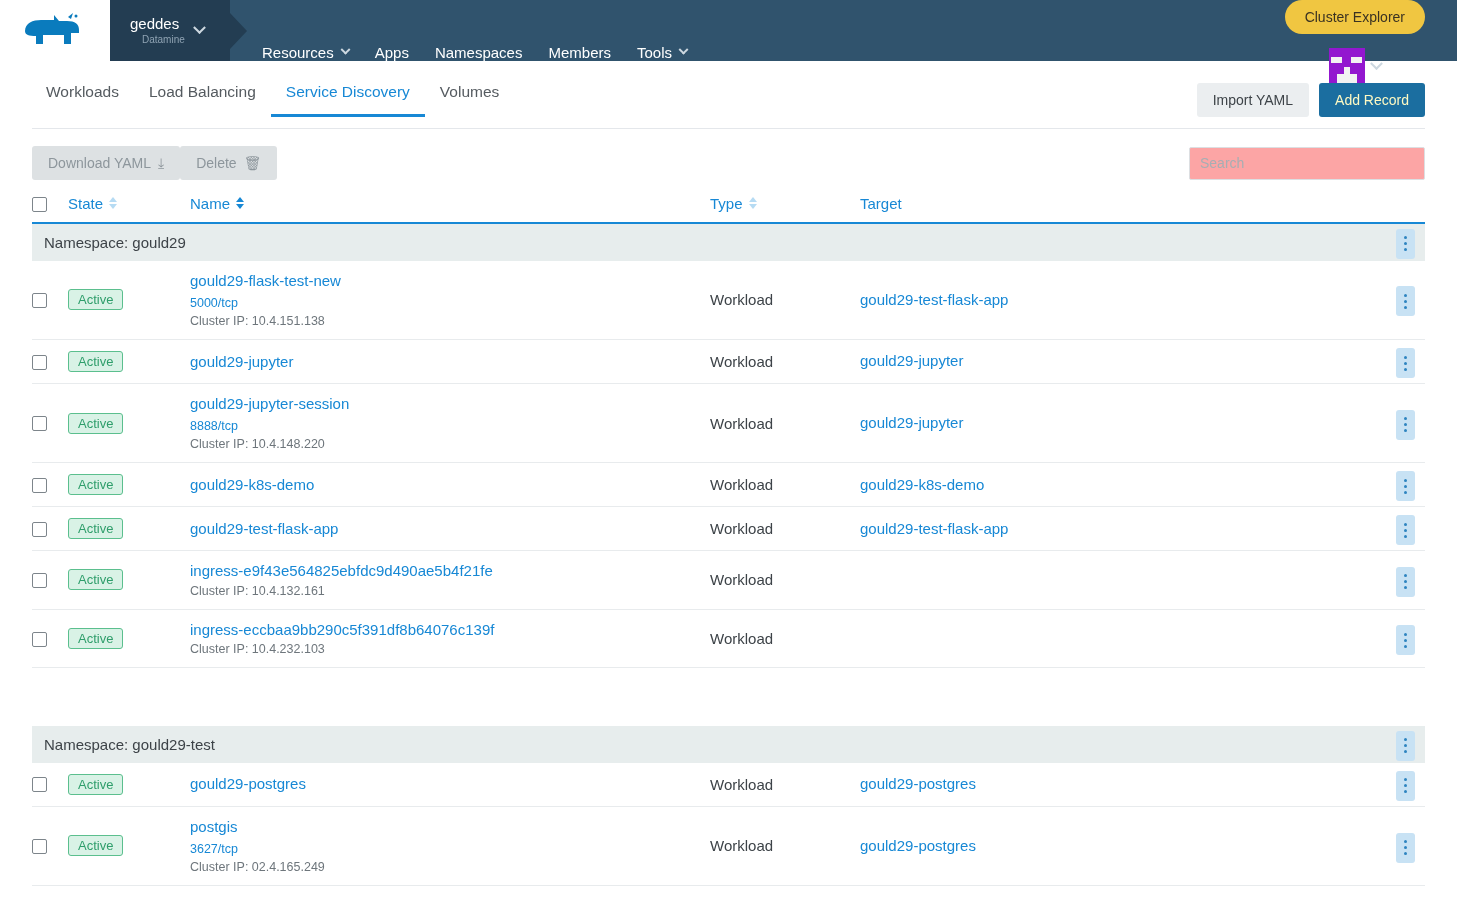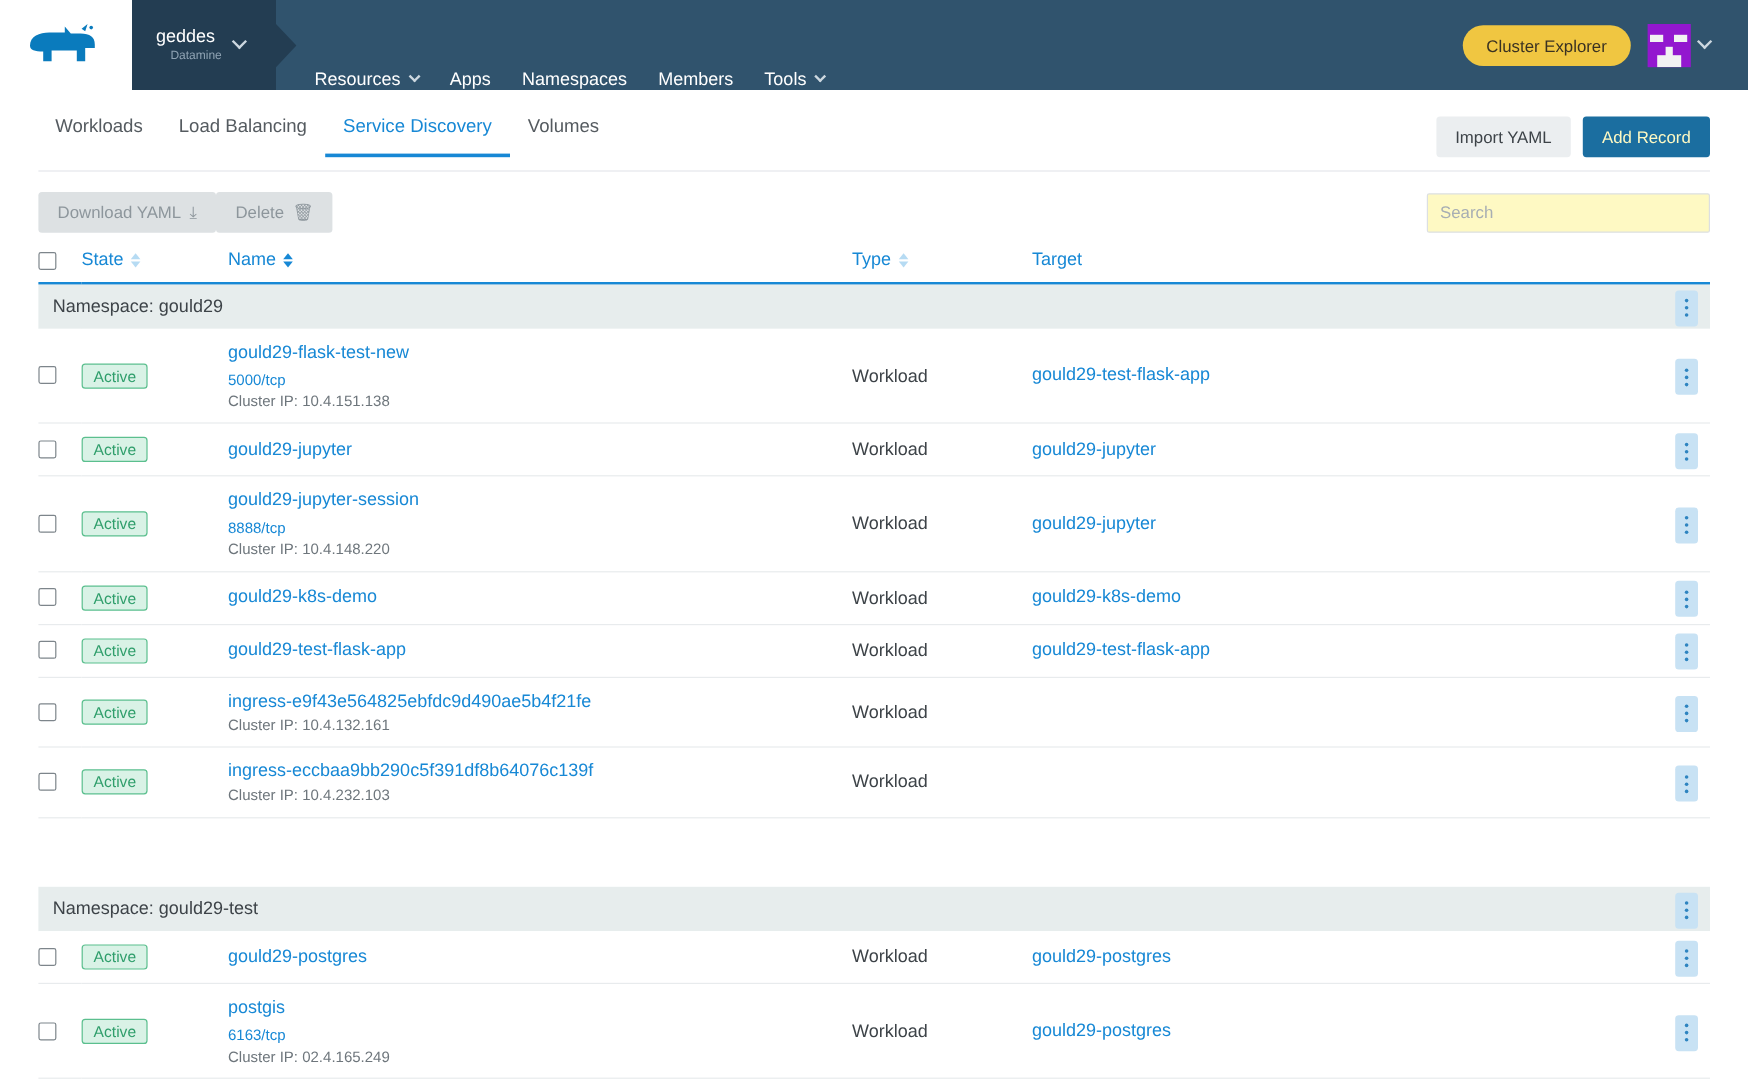--- a/index.html
+++ b/index.html
@@ -7,21 +7,21 @@
     margin: 0; padding: 0;
     width: 1457px; height: 905px;
     background: #fff;
     font-family: "Liberation Sans", sans-serif;
     color: #333;
     overflow: hidden;
   }
 
   
   .navbar {
-    height: 75px;
+    height: 61px;
     background: #30536d;
     display: flex;
     align-items: stretch;
     position: relative;
   }
   .nav-logo {
     width: 110px;
     background: #fff;
     display: flex; align-items: center; justify-content: center;
     flex: 0 0 110px;
@@ -70,20 +70,21 @@
     display: flex; align-items: center; gap: 8px;
     cursor: pointer;
     white-space: nowrap;
   }
   .nav-link .caret { width: 7px; height: 7px; border-width: 2px; }
   .nav-right {
     margin-left: auto;
     display: flex; align-items: center;
     padding-right: 32px;
     gap: 14px;
+    flex-direction: column;
   }
   .btn-cluster-explorer {
     background: #f0c641;
     color: #3a3222;
     border: none;
     border-radius: 20px;
     padding: 9px 20px;
     font-size: 14px;
     font-family: inherit;
     cursor: pointer;
@@ -149,21 +150,21 @@
     cursor: default;
   }
   .btn-disabled + .btn-disabled { margin-left: 0; }
   .icon-glyph { font-size: 14px; line-height: 1; }
   .search-box {
     margin-left: auto;
     width: 236px;
     height: 33px;
     border: 1px solid #dcdfe2;
     border-radius: 2px;
-    background: #fef9c3;
+    background: #fca5a5;
     padding: 0 10px;
     font-family: inherit;
     font-size: 14px;
     color: #555;
   }
   .search-box::placeholder { color: #a7aeb3; }
 
   
   table.grid { width: 100%; border-collapse: collapse; table-layout: fixed; }
   .col-chk { width: 36px; }
@@ -606,21 +607,21 @@
               </span></td>
           </tr>
           <tr class="data-row">
             <td>
               <div class="cell-pad"><span class="chk"></span></div>
             </td>
             <td>
               <div class="cell-pad"><span class="badge">Active</span></div>
             </td>
             <td>
-              <div class="name-cell"><a class="link">postgis</a><div class="name-port">6163/tcp</div><div class="name-ip">Cluster IP: 02.4.165.249</div></div>
+              <div class="name-cell"><a class="link">postgis</a><div class="name-port">3627/tcp</div><div class="name-ip">Cluster IP: 02.4.165.249</div></div>
             </td>
             <td>
               <div class="cell-pad type-cell">Workload</div>
             </td>
             <td>
               <div class="cell-pad"><a class="link">gould29-postgres</a></div>
             </td>
             <td class="menu-cell"><span class="kebab">
                 <b></b>
                 <b></b>

